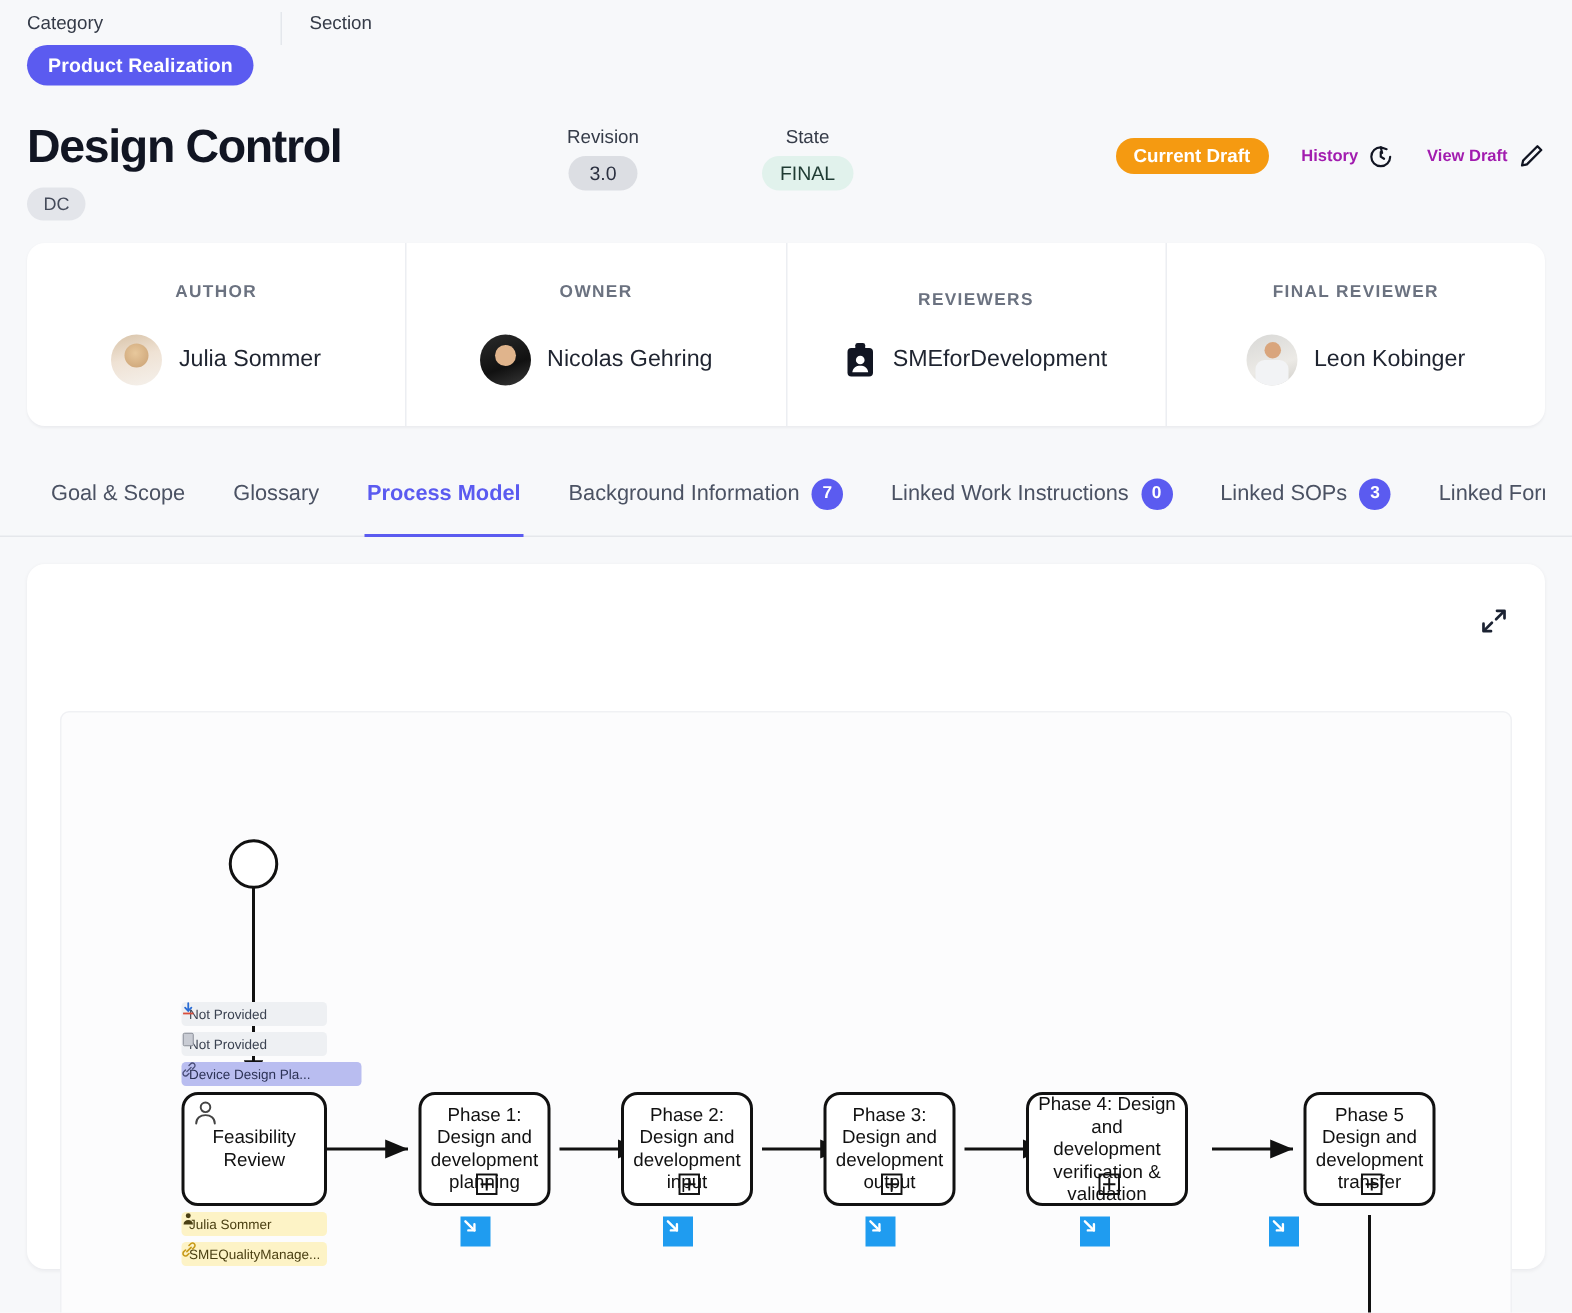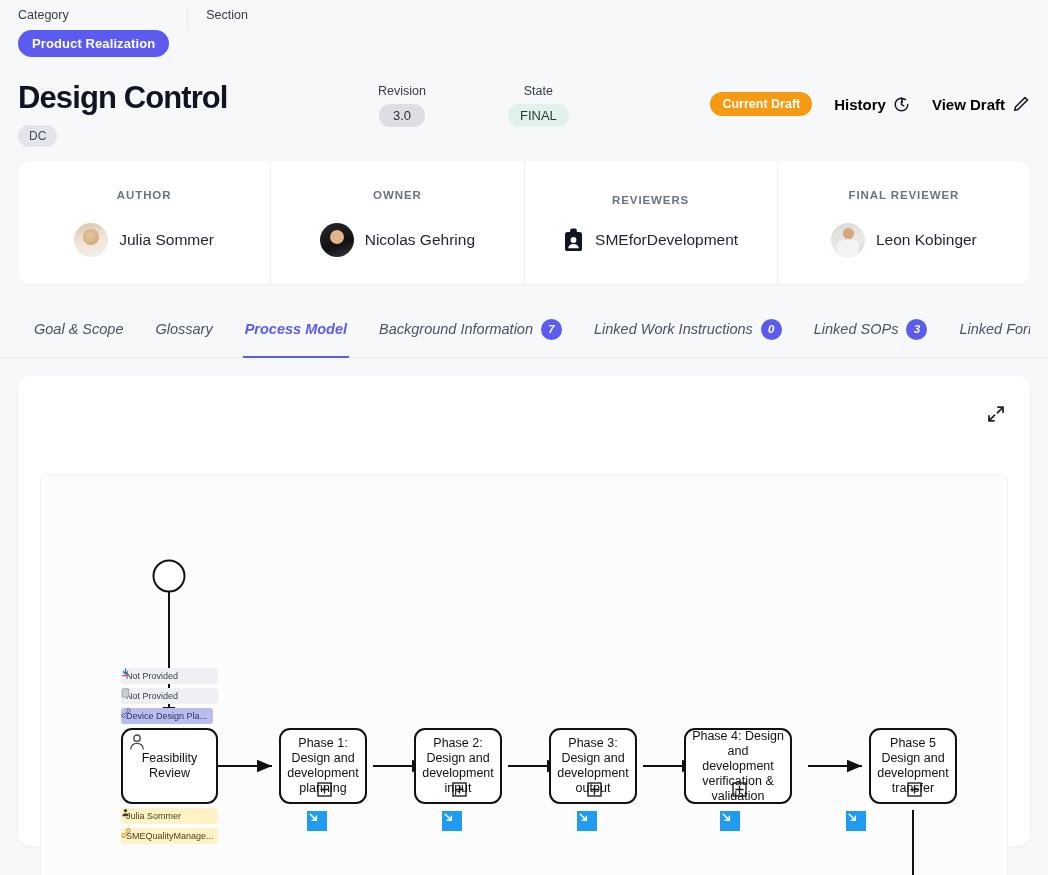--- a/index.html
+++ b/index.html
@@ -35,21 +35,21 @@
     font-size: 12px; padding: 4px 11px; border-radius: 999px;
   }
   .kv { text-align: center; margin-top: 4px; }
   .kv-label { font-size: 12.5px; color: #353b48; margin-bottom: 6px; }
   .kv-rev { display:inline-block; background:#dcdee3; color:#2b3040; font-size:13px; padding:4px 14px; border-radius:999px;}
   .kv-state { display:inline-block; background:#e1f2ec; color:#1f3b33; font-size:13px; padding:4px 12px; border-radius:999px;}
   .rev-col { margin-left: 30px; }
   .state-col { margin-left: 82px; }
   .actions { display: flex; align-items: center; margin-left: auto; gap: 22px; padding-top: 12px; }
   .badge-draft { background:#f59a11; color:#fff; font-size:12.5px; font-weight:bold; padding:5px 12px; border-radius:999px;}
-  .act-btn { display:flex; align-items:center; gap:7px; font-size:15px; font-weight:bold; color:#000000; cursor:pointer;}
+  .act-btn { display:flex; align-items:center; gap:7px; font-size:11px; font-weight:bold; color:#a21caf; cursor:pointer;}
   .act-btn svg { display:block; }
 
   
   .people-card {
     margin: 14px 18px 0 18px; background:#fff; border-radius:12px;
     display:flex; height:122px; box-shadow: 0 1px 2px rgba(16,24,40,.05);
     overflow: hidden;
   }
   .person { flex:1; display:flex; flex-direction:column; align-items:center; justify-content:center;
             border-right:1px solid #eceef2; }
@@ -66,21 +66,21 @@
       background:#e0b48c;}
   .av-leon { background: linear-gradient(160deg,#d8d8d6 0%,#eceae6 60%,#cfcdc8 100%); }
   .av-leon:after{content:"";position:absolute;left:12px;top:5px;width:11px;height:11px;border-radius:50%;
       background:#d9a57c;}
   .av-leon:before{content:"";position:absolute;left:6px;top:17px;width:22px;height:18px;border-radius:6px 6px 0 0;
       background:#f2f3f5;}
   .badge-icon { width:21px; height:25px; flex:none; }
 
   
   .tabs-wrap { margin-top: 28px; border-bottom: 1px solid #e5e7eb; padding: 0 18px; height:46px; }
-  .tabs { display:flex; align-items:flex-end; gap:0; height:46px; overflow:hidden;font-style:italic;}
+  .tabs { display:flex; align-items:flex-end; gap:0; height:46px; overflow:hidden;}
   .tab { display:flex; align-items:center; gap:8px; padding: 0 16px 12px 16px; font-size:14.5px;
          color:#4b5263; cursor:pointer; white-space:nowrap; position:relative; height:46px; align-self:flex-end;}
   .tab.active { color:#5b5bf0; font-weight:bold; }
   .tab.active:after { content:""; position:absolute; left:14px; right:14px; bottom:0; height:2.5px; background:#5b5bf0; }
   .tab-count { background:#5b5bf0; color:#fff; font-size:11.5px; font-weight:bold;
                width:21px; height:21px; border-radius:50%; display:flex; align-items:center; justify-content:center;}
 
   
   .diagram-card {
     margin: 18px 18px 0 18px; background:#fff; border-radius:12px; position:relative;
@@ -282,21 +282,21 @@
           <rect x="1.4" y="9.4" width="9.2" height="1.6" fill="#d94f3d"></rect>
         </svg>
       <span>Not Provided</span>
     </div>
     <div class="tag tag-grey" style="left:80px; top:213px; width:97px;">
       <svg width="9" height="10" viewBox="0 0 10 12">
           <rect x="1" y="1" width="8" height="10" rx="1" fill="#c9ccd4" stroke="#8b8f99" stroke-width=".8"></rect>
         </svg>
       <span>Not Provided</span>
     </div>
-    <div class="tag tag-purple" style="left:80px; top:233px; width:92px;">
+    <div class="tag tag-purple" style="left:80px; top:233px; width:120px;">
       <svg width="10" height="10" viewBox="0 0 12 12">
           <path d="M4.3 7.7 7.7 4.3M3.2 6.4 2 7.6a2 2 0 1 0 2.8 2.8l1.2-1.2M8.8 5.6 10 4.4a2 2 0 1 0-2.8-2.8L6 2.8" stroke="#4b4f7a" stroke-width="1.1" fill="none" stroke-linecap="round"></path>
         </svg>
       <span>Device Design Pla...</span>
     </div>
 
     <div class="node" style="left:80px; top:253px; width:97px; height:76px;">
       <span class="node-user-icon">
         <svg width="18" height="18" viewBox="0 0 18 18" fill="none" stroke="#444" stroke-width="1.3">
           <circle cx="9" cy="5.2" r="3.2"></circle>

